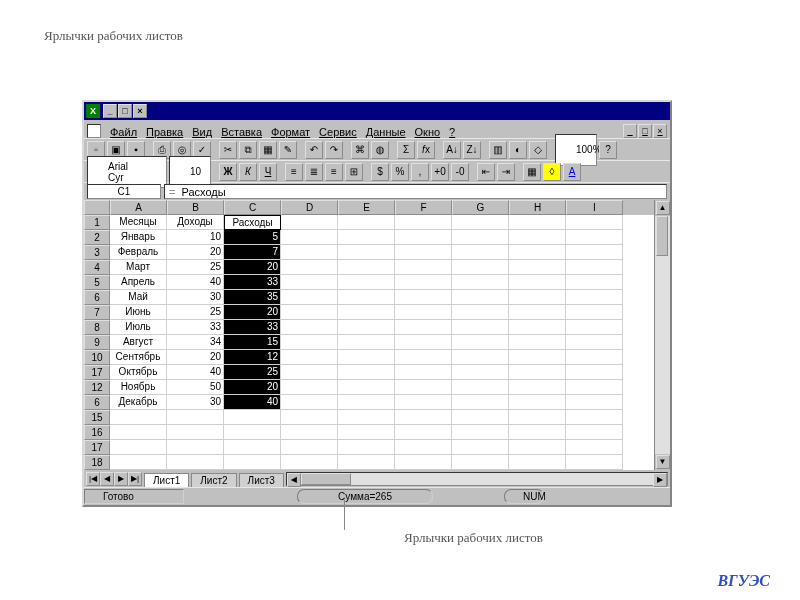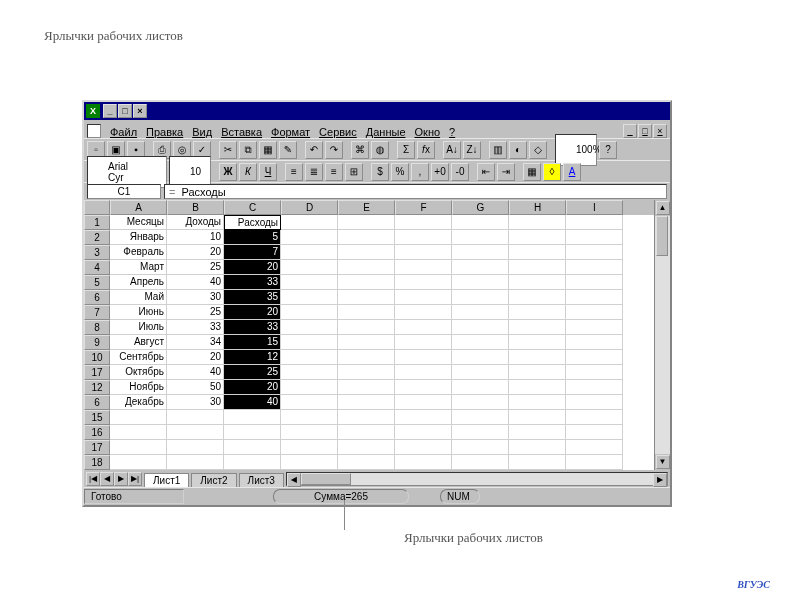--- a/index.html
+++ b/index.html
@@ -29,42 +29,42 @@
 .formula-area { flex: 1; background: #fff; border: 1px inset #888; height: 15px; margin: 0 3px; font-size: 11px; padding: 1px 4px; display: flex; align-items: center; }
 .formula-area::before { content: "="; color: #888; margin-right: 6px; }
 .grid-container { display: flex; background: #fff; }
 .grid { flex: 1; }
 .hdr-row { display: flex; background: #c0c0c0; }
 .corner { width: 26px; height: 15px; background: #c0c0c0; border: 1px outset #e0e0e0; }
 .col-hdr { width: 57px; height: 15px; background: #c0c0c0; border: 1px outset #e0e0e0; text-align: center; font-size: 10px; line-height: 14px; }
 .row { display: flex; }
 .row-hdr { width: 26px; height: 15px; background: #c0c0c0; border: 1px outset #e0e0e0; text-align: center; font-size: 10px; line-height: 14px; }
 .cell { width: 57px; height: 15px; border-right: 1px solid #d0d0d0; border-bottom: 1px solid #d0d0d0; font-size: 10px; line-height: 14px; padding: 0 2px; overflow: hidden; }
-.cell.txt { text-align: right; }
+.cell.txt { text-align: center; }
 .cell.num { text-align: right; }
 .cell.sel { background: #000; color: #fff; }
 .cell.sel-hdr { background: #fff; color: #000; border: 1px solid #000; font-weight: normal; }
 .vscroll { width: 16px; background: #c0c0c0; border-left: 1px solid #888; display: flex; flex-direction: column; }
 .sbtn { width: 14px; height: 14px; background: #c0c0c0; border: 1px outset #e0e0e0; margin: 1px auto; font-size: 8px; text-align: center; line-height: 12px; }
 .vtrack { flex: 1; background: #e0e0e0; position: relative; }
 .vthumb { position: absolute; top: 0; left: 1px; width: 12px; height: 40px; background: #c0c0c0; border: 1px outset #e0e0e0; }
 .tabs-row { display: flex; height: 17px; background: #c0c0c0; align-items: center; }
 .nav-btns { display: flex; margin-left: 2px; }
 .nbtn { width: 14px; height: 14px; background: #c0c0c0; border: 1px outset #e0e0e0; font-size: 8px; text-align: center; line-height: 12px; }
 .tab { background: #fff; border: 1px solid #888; border-bottom: none; padding: 1px 8px; font-size: 10px; margin-left: 2px; position: relative; top: 1px; }
 .tab.active { font-weight: normal; background: #fff; }
 .tab.inactive { background: #d0d0d0; }
 .hscroll { flex: 1; background: #e0e0e0; border: 1px inset #888; margin: 0 2px; height: 14px; display: flex; }
 .hthumb { width: 50px; background: #c0c0c0; border: 1px outset #e0e0e0; }
 .statusbar { height: 18px; background: #c0c0c0; display: flex; align-items: center; font-size: 10px; border-top: 1px solid #e8e8e8; }
-.status-cell { border: 1px inset #d0d0d0; padding: 1px 6px; margin-right: 1px; }
+.status-cell { border: 1px inset #d0d0d0; padding: 1px 18px; margin-right: 1px; }
 .status-ready { width: 100px; }
-.status-sum { width: 136px; text-align: center; margin-left: 88px; border-radius: 7px; }
-.status-num { width: 40px; margin-left: 30px; border-radius: 7px; }
-.logo { position: absolute; right: 30px; bottom: 10px; font-size: 10px; color: #3050c0; font-style: italic; font-weight: bold; font-family: Georgia, serif; }
+.status-sum { width: 136px; text-align: center; margin-left: 112px; border-radius: 7px; }
+.status-num { width: 40px; margin-left: 70px; border-radius: 7px; }
+.logo { position: absolute; right: 30px; bottom: 10px; font-size: 16px; color: #3050c0; font-style: italic; font-weight: bold; font-family: Georgia, serif; }
 </style>
 </head>
 <body>
 
 <div class="caption caption-top">Ярлычки рабочих листов</div>
 
 <div class="window">
   <div class="titlebar">
     <span class="excel-icon">X</span>
     <div class="winbtns">

